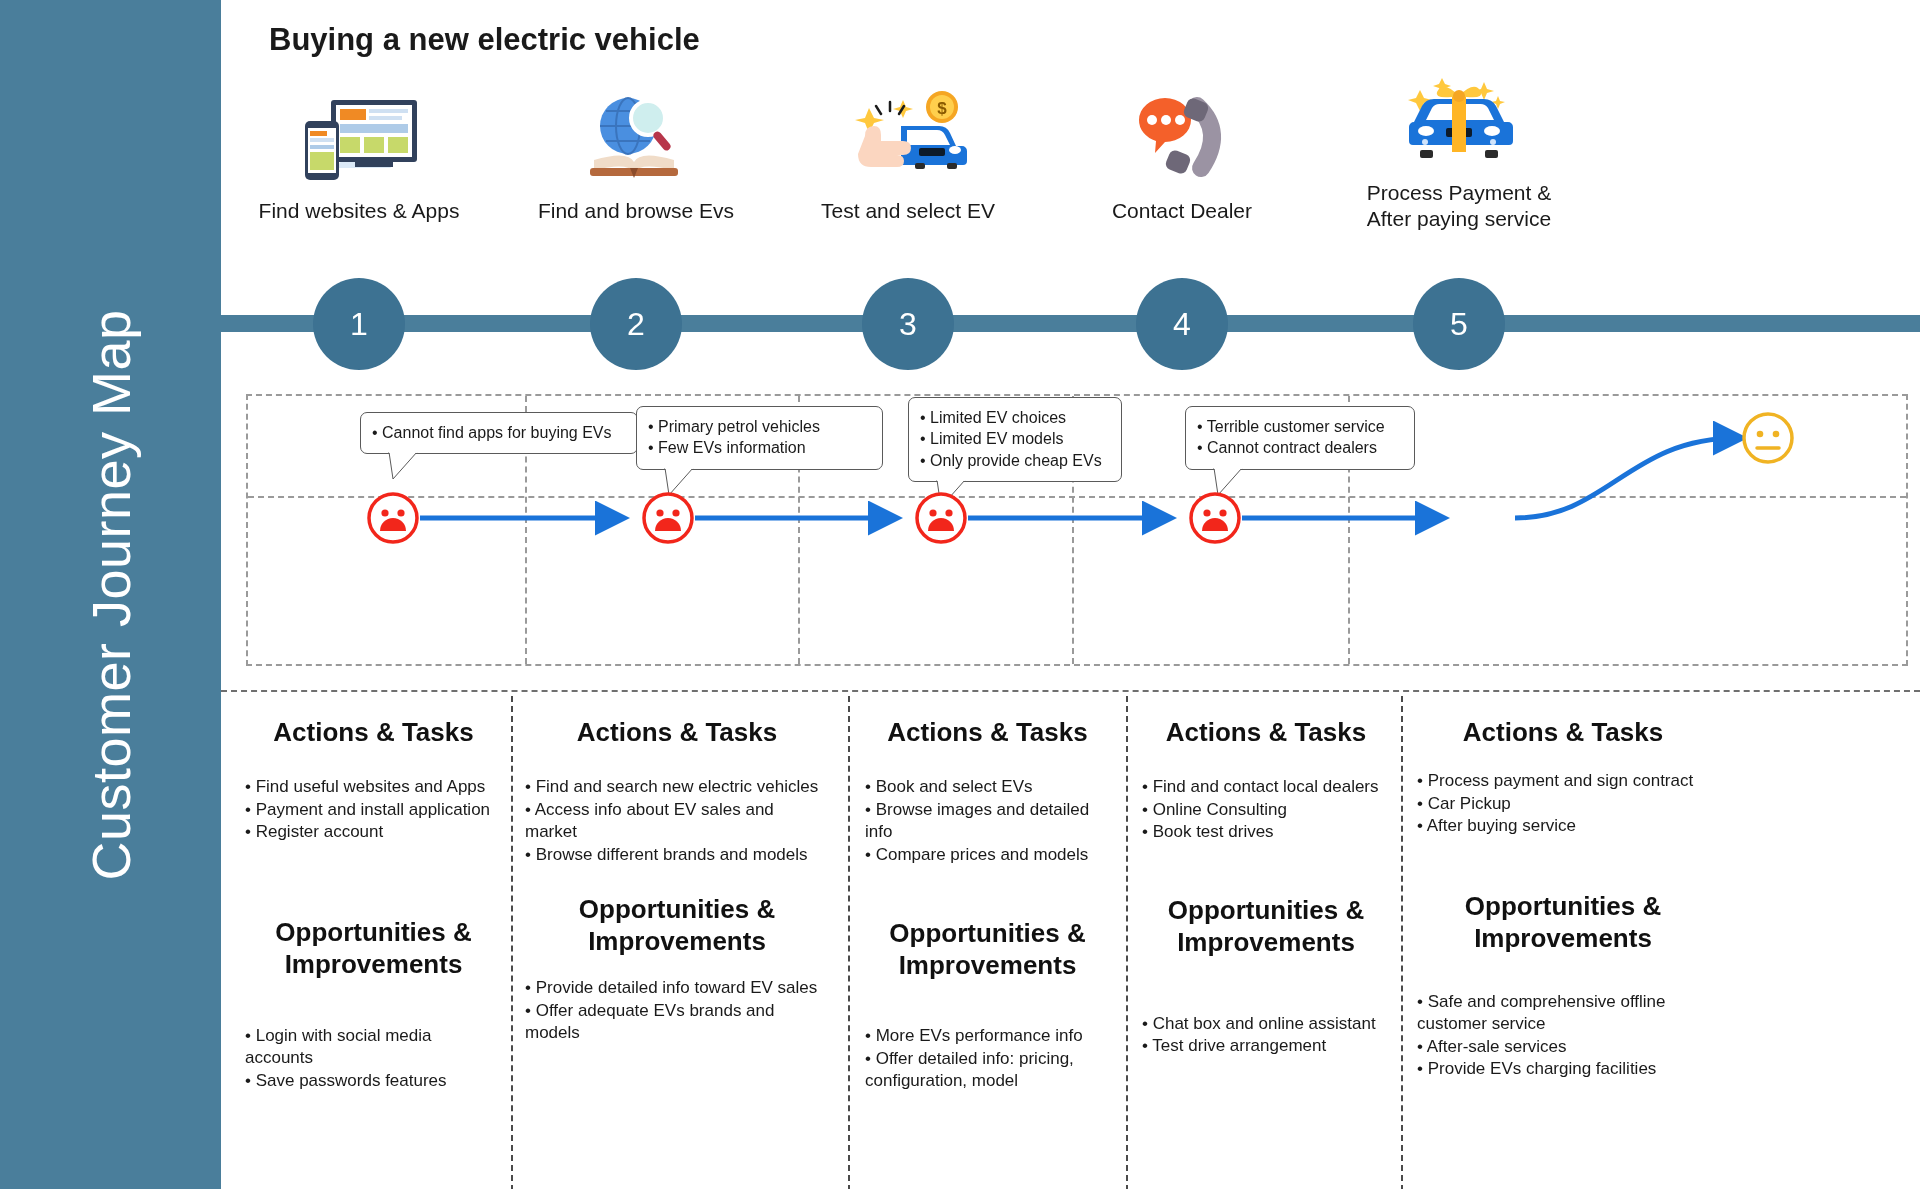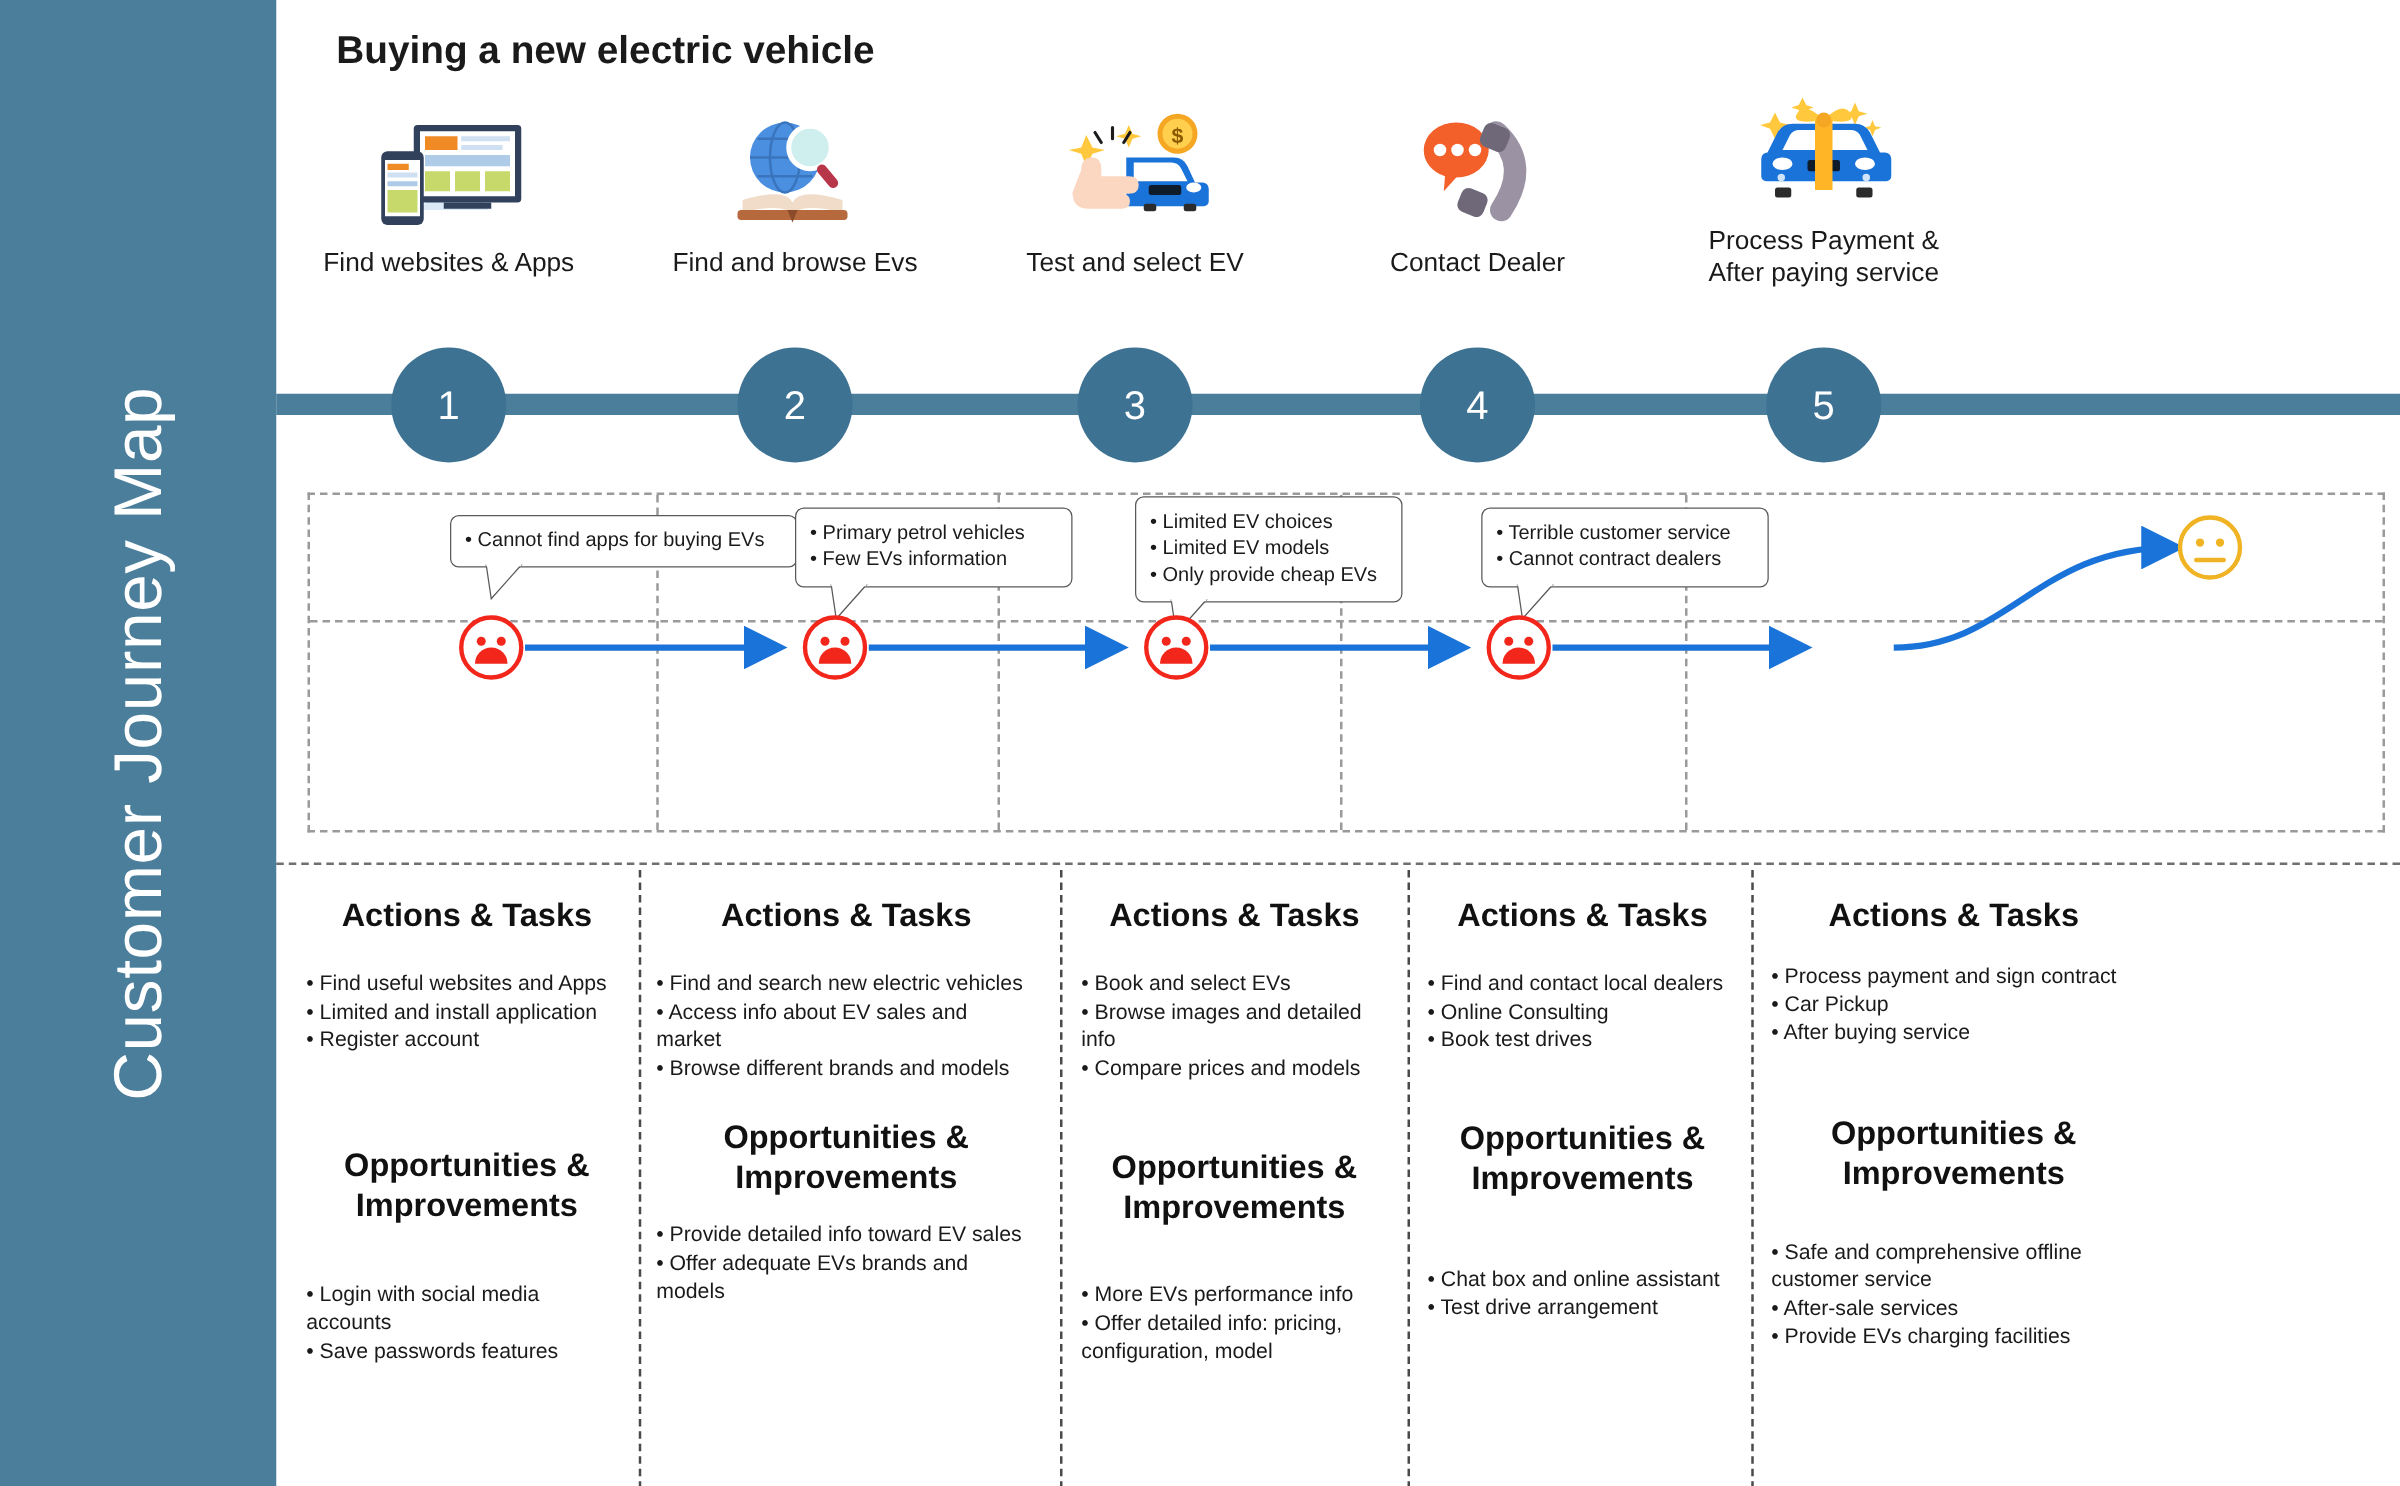--- a/index.html
+++ b/index.html
@@ -335,21 +335,21 @@
     </svg>
 
     <div class="callout" style="left:112px; top:16px; width:278px;">
       <div>• Cannot find apps for buying EVs</div>
       <svg class="tail" viewBox="0 0 34 28">
         <polygon points="2,0 30,0 6,27" fill="#ffffff" stroke="#5a5a5a" stroke-width="1"></polygon>
         <line x1="2" y1="0" x2="30" y2="0" stroke="#ffffff" stroke-width="2"></line>
       </svg>
     </div>
 
-    <div class="callout" style="left:388px; top:10px; width:222px;">
+    <div class="callout" style="left:388px; top:10px; width:247px;">
       <div>• Primary petrol vehicles</div>
       <div>• Few EVs information</div>
       <svg class="tail" viewBox="0 0 34 28">
         <polygon points="2,0 30,0 6,27" fill="#ffffff" stroke="#5a5a5a" stroke-width="1"></polygon>
         <line x1="2" y1="0" x2="30" y2="0" stroke="#ffffff" stroke-width="2"></line>
       </svg>
     </div>
 
     <div class="callout" style="left:660px; top:1px; width:214px;">
       <div>• Limited EV choices</div>
@@ -416,21 +416,21 @@
 
     <div class="detail-sep" style="left:290px;"></div>
     <div class="detail-sep" style="left:627px;"></div>
     <div class="detail-sep" style="left:905px;"></div>
     <div class="detail-sep" style="left:1180px;"></div>
 
     <div class="detail-col" style="left:20px; width:265px;">
       <div class="block-title" style="margin-top:24px;">Actions &amp; Tasks</div>
       <div class="block-list" style="margin-top:28px;">
         <div>• Find useful websites and Apps</div>
-        <div>• Limited and install application</div>
+        <div>• Payment and install application</div>
         <div>• Register account</div>
       </div>
       <div class="block-title" style="margin-top:72px;">Opportunities &amp; Improvements</div>
       <div class="block-list" style="margin-top:44px;">
         <div>• Login with social media accounts</div>
         <div>• Save passwords features</div>
       </div>
     </div>
 
     <div class="detail-col" style="left:300px; width:312px;">

